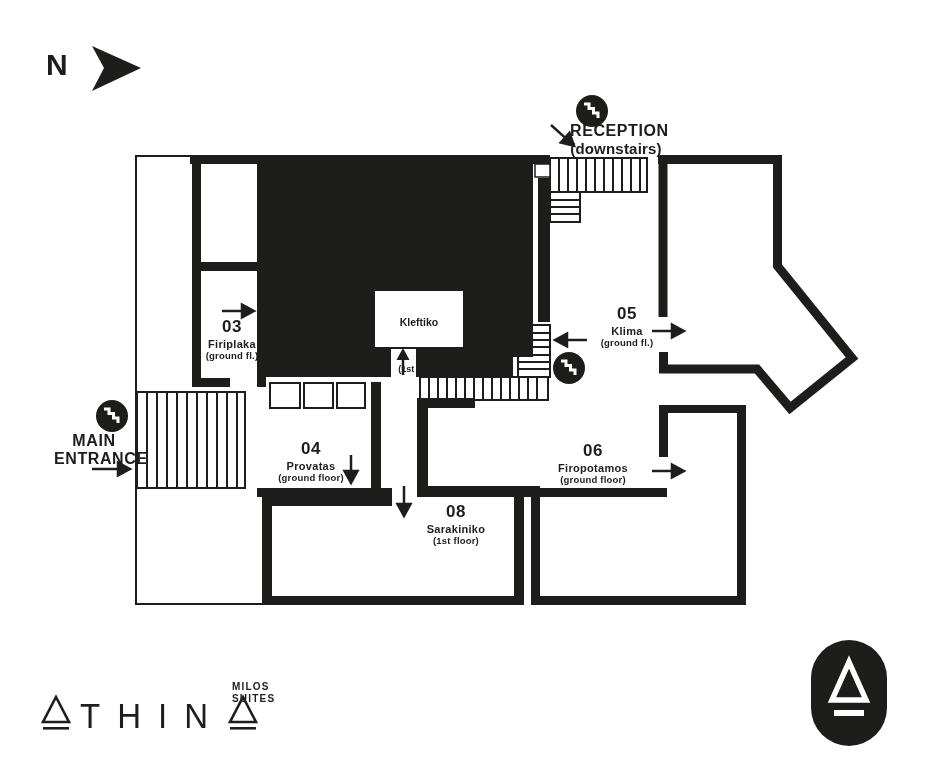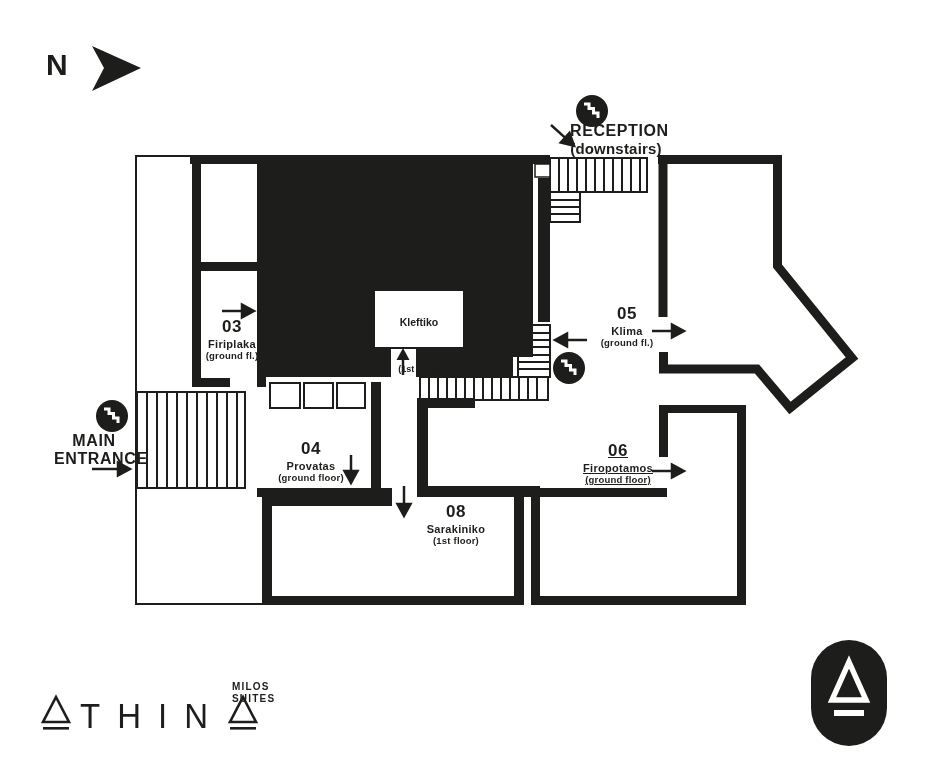--- a/index.html
+++ b/index.html
@@ -179,21 +179,21 @@
   <span class="nm">Provatas</span>
   <span class="fl">(ground floor)</span>
 </div>
 
 <div class="lbl" style="left:588px;top:305px;width:78px;">
   <span class="num">05</span>
   <span class="nm">Klima</span>
   <span class="fl">(ground fl.)</span>
 </div>
 
-<div class="lbl" style="left:576px;top:442px;width:84px;text-decoration:underline;">
+<div class="lbl" style="left:551px;top:442px;width:84px;">
   <span class="num">06</span>
   <span class="nm">Firopotamos</span>
   <span class="fl">(ground floor)</span>
 </div>
 
 <div class="room07-box">
   <span class="num">07</span>
   <span class="nm">Kleftiko</span>
   <span class="fl">(1st floor)</span>
 </div>

